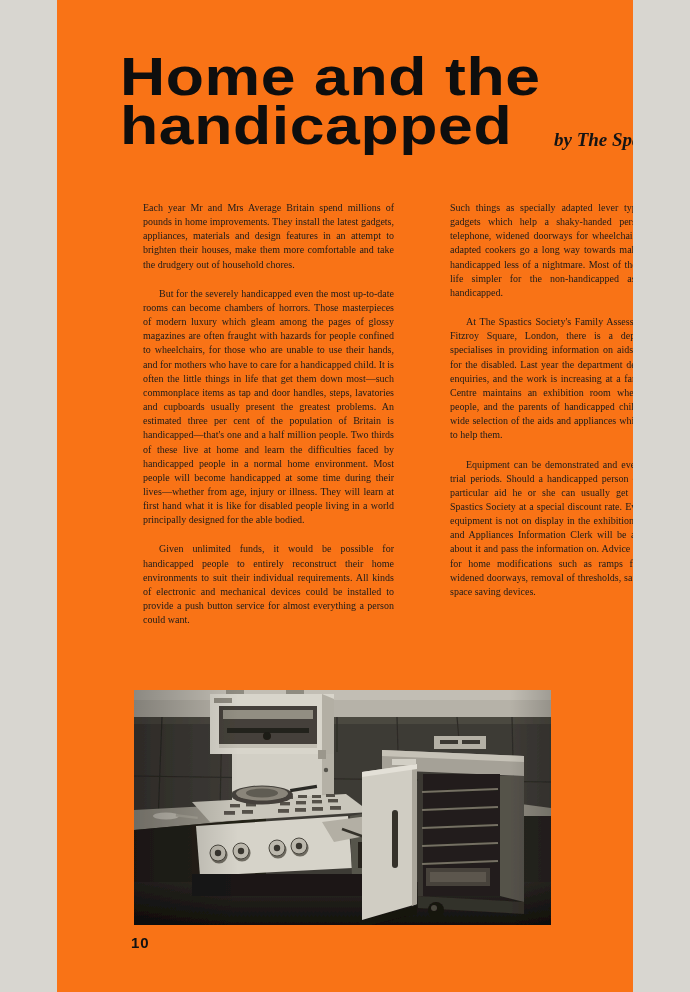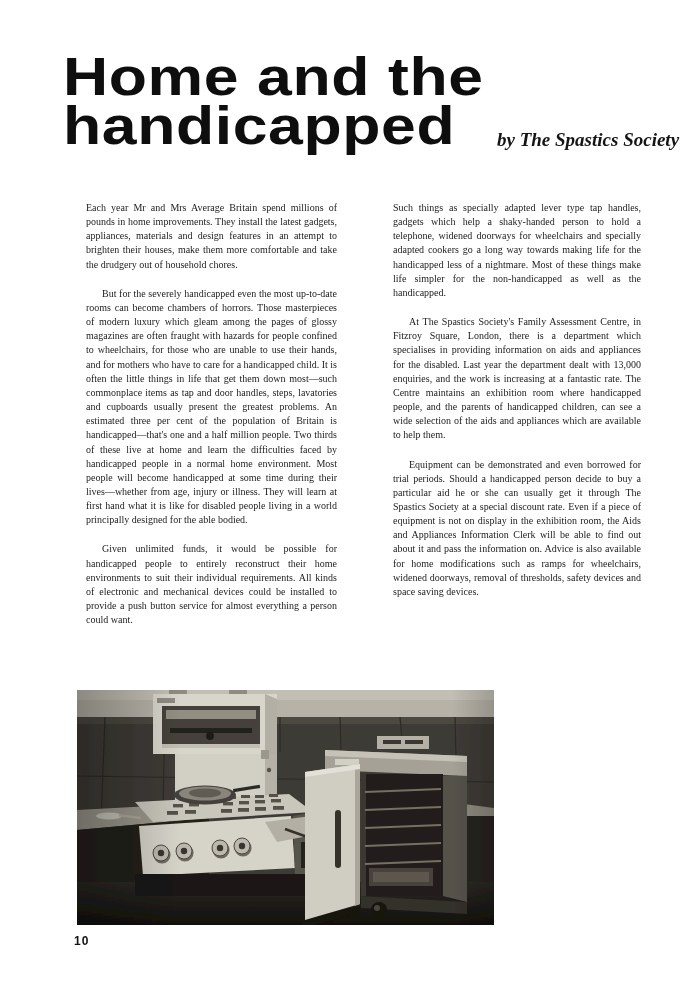--- a/index.html
+++ b/index.html
@@ -1,20 +1,20 @@
 <!DOCTYPE html>
 <html><head>
 <meta charset="utf-8">
 <style>
   html,body{margin:0;padding:0;background:#d8d6d0;}
   .page{
     position:relative;
-    width:690px;height:992px;
+    width:576px;height:992px;
     margin:0 auto;
-    background:#ffffff;
+    background:#f97316;
     overflow:hidden;
     color:#161616;
     font-family:"Liberation Serif", serif;
   }
   
   .title{
     position:absolute;left:63px;top:52px;
     font-family:"Liberation Sans", sans-serif;
     font-weight:700;
     font-size:53px;
@@ -59,21 +59,21 @@
   .caption{
     position:absolute;left:517px;top:786px;width:162px;
     font-family:"Liberation Sans", sans-serif;
     font-weight:700;font-style:italic;
     font-size:11px;line-height:13.5px;
     color:#242424;
   }
   .pageno{
     position:absolute;left:74px;top:934px;
     font-family:"Liberation Sans", sans-serif;
-    font-weight:700;font-size:12px;color:#121212;
+    font-weight:700;font-size:15px;color:#121212;
     letter-spacing:1px;
   }
 </style>
 </head>
 <body>
 
 <div class="page">
 
   <div class="title">
     <div>Home and the</div>

